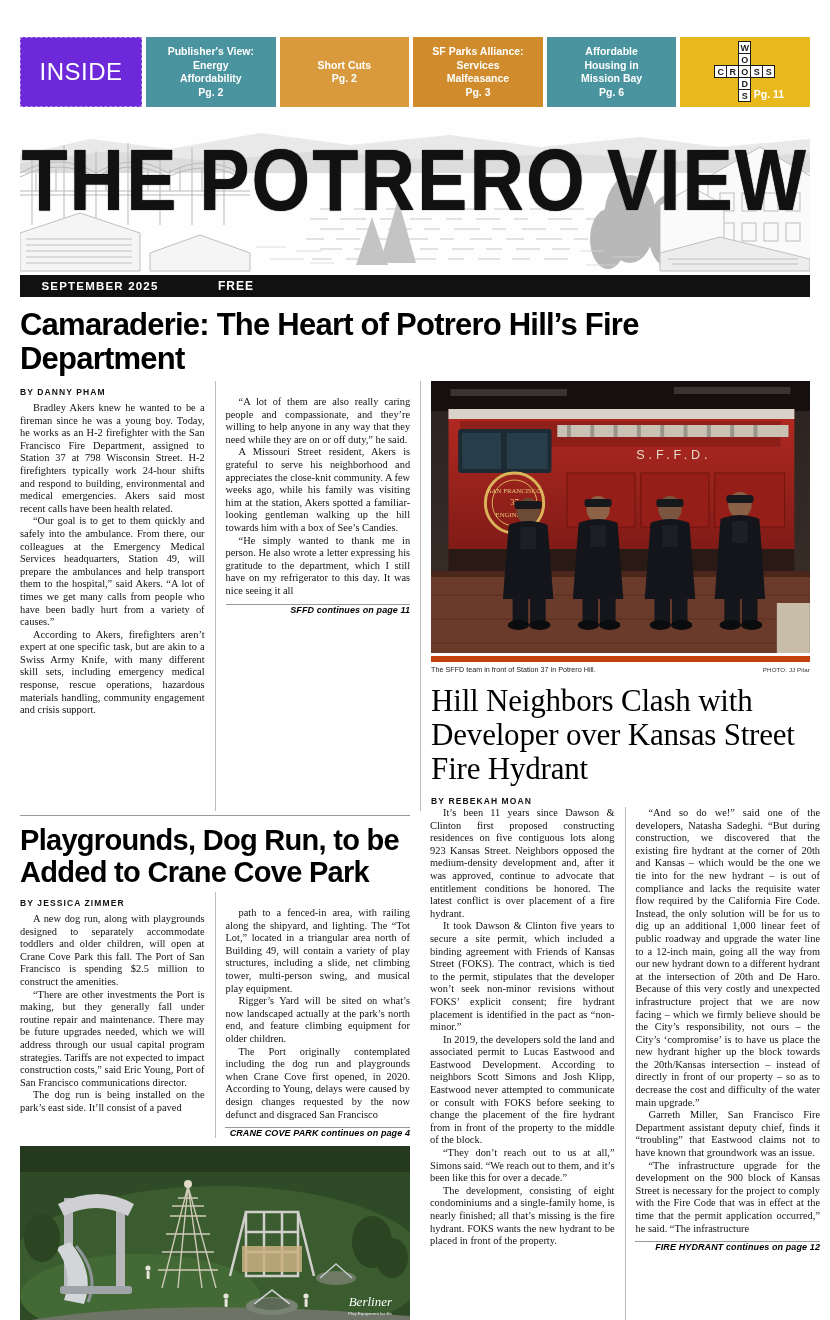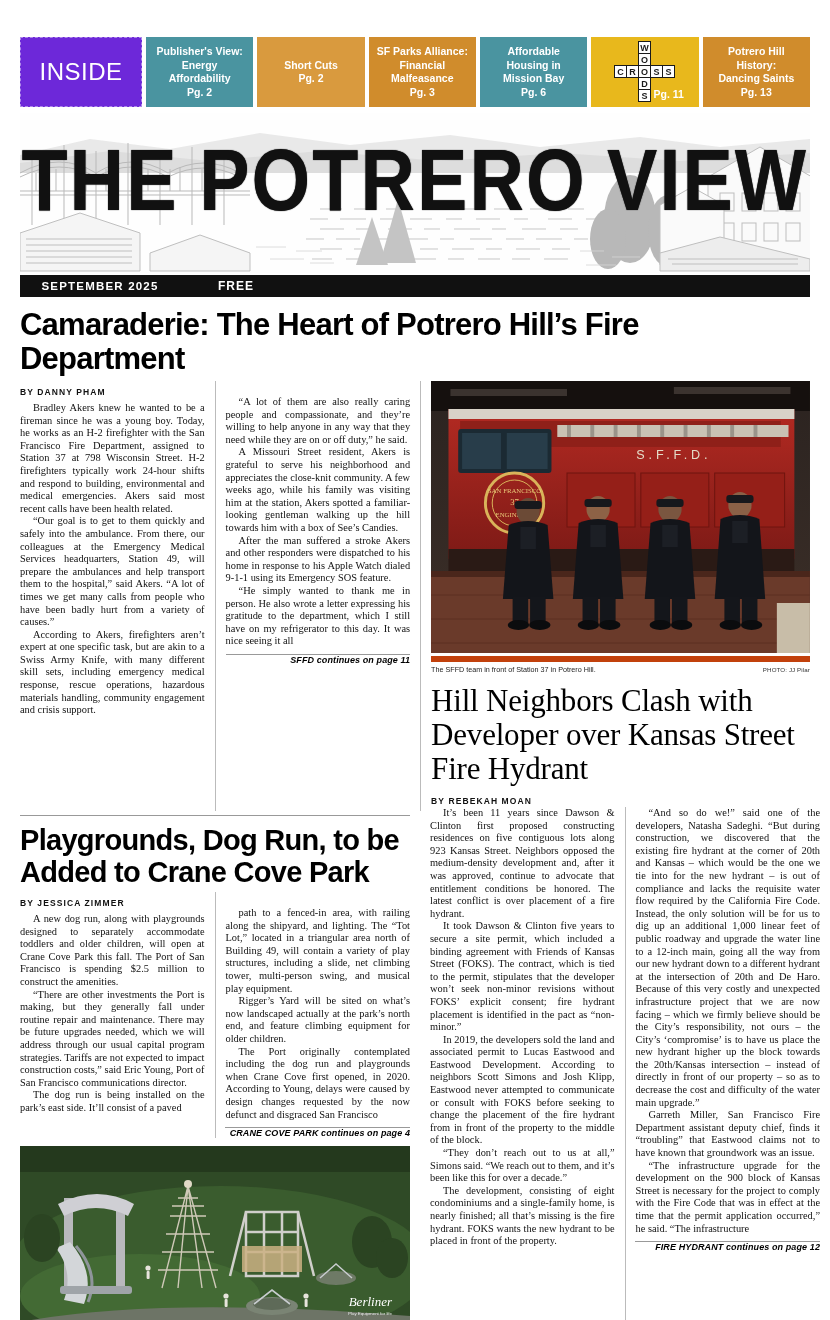--- a/index.html
+++ b/index.html
@@ -128,21 +128,21 @@
       <span>Pg. 2</span>
     </div>
 
     <div class="inside-box ib-orange">
       <span>Short Cuts</span>
       <span>Pg. 2</span>
     </div>
 
     <div class="inside-box ib-orange2">
       <span>SF Parks Alliance:</span>
-      <span>Financial</span>
+      <span>Services</span>
       <span>Malfeasance</span>
       <span>Pg. 3</span>
     </div>
 
     <div class="inside-box ib-teal">
       <span>Affordable</span>
       <span>Housing in</span>
       <span>Mission Bay</span>
       <span>Pg. 6</span>
     </div>
@@ -157,26 +157,20 @@
           <div class="cw-cell" style="left:30px; top:24px;">O</div>
           <div class="cw-cell" style="left:42px; top:24px;">S</div>
           <div class="cw-cell" style="left:54px; top:24px;">S</div>
           <div class="cw-cell" style="left:30px; top:36px;">D</div>
           <div class="cw-cell" style="left:30px; top:48px;">S</div>
           <span class="cw-pg">Pg. 11</span>
         </div>
       </div>
     </div>
 
-    <div class="inside-box ib-orange2">
-      <span>Potrero Hill</span>
-      <span>History:</span>
-      <span>Dancing Saints</span>
-      <span>Pg. 13</span>
-    </div>
   </div>
 
   <div class="masthead">
     <svg viewBox="0 0 790 160" preserveAspectRatio="none">
       <rect width="790" height="160" fill="#fefefe"></rect>
 
       <path d="M0 42 L70 26 L150 36 L240 20 L330 32 L430 22 L520 34 L620 24 L700 34 L790 26 L790 58 L0 58 Z" fill="#e9e9e9"></path>
       <path d="M0 50 L90 38 L190 48 L300 38 L420 48 L540 40 L660 48 L790 40 L790 60 L0 60 Z" fill="#dddddd"></path>
 
       <g stroke="#b9b9b9" stroke-width="1" fill="none">
@@ -254,21 +248,20 @@
         <p>According to Akers, firefighters aren’t expert at one specific task, but are akin to a Swiss Army Knife, with many different skill sets, including emergency medical response, rescue operations, hazardous materials handling, community engagement and crisis support.</p>
       </div>
     </div>
 
     <div class="rule-v"></div>
 
     <div class="col">
       <div class="col-text" style="margin-top:15px;">
         <p>“A lot of them are also really caring people and compassionate, and they’re willing to help anyone in any way that they need while they are on or off duty,” he said.</p>
         <p>A Missouri Street resident, Akers is grateful to serve his neighborhood and appreciates the close-knit community. A few weeks ago, while his family was visiting him at the station, Akers spotted a familiar-looking gentleman walking up the hill towards him with a box of See’s Candies.</p>
-        <p>After the man suffered a stroke Akers and other responders were dispatched to his home in response to his Apple Watch dialed 9-1-1 using its Emergency SOS feature.</p>
         <p>“He simply wanted to thank me in person. He also wrote a letter expressing his gratitude to the department, which I still have on my refrigerator to this day. It was nice seeing it all</p>
       </div>
       <div class="jump">SFFD continues on page 11</div>
     </div>
 
     <div class="rule-v"></div>
 
     <div style="width:390px;">
       <div class="photo" style="height:272px;">
         <svg viewBox="0 0 390 272" preserveAspectRatio="none">

